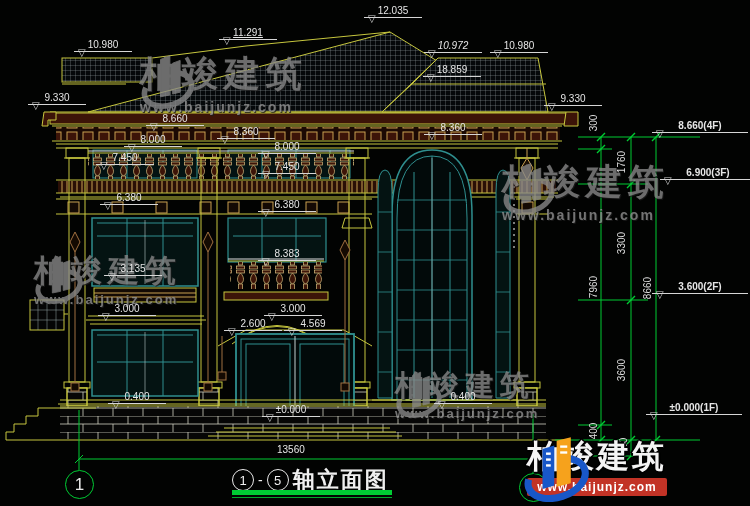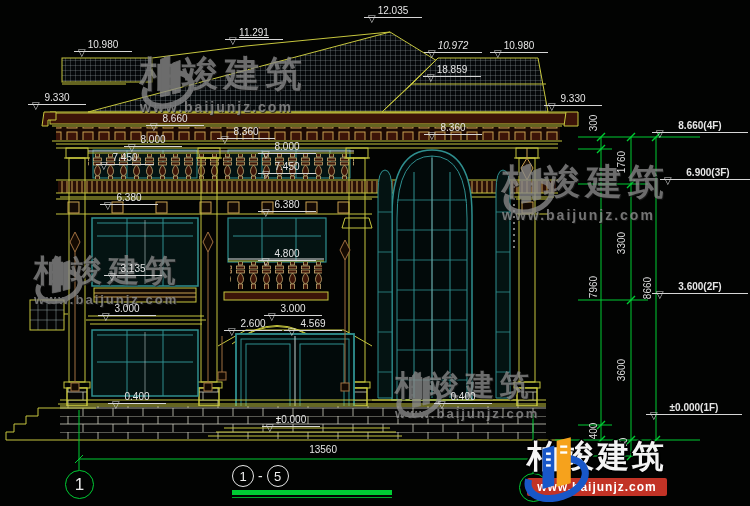--- a/index.html
+++ b/index.html
@@ -21,21 +21,21 @@
   .wm .wm-text{font-weight:bold;letter-spacing:6px;text-shadow:1px 1px 0 #1c1c1c;}
   .wm .wm-url{font-weight:bold;letter-spacing:2px;color:#949494;text-shadow:1px 1px 0 #1c1c1c;}
   
   .btitle{position:absolute;left:232px;top:465px;z-index:35;color:#efefef;display:flex;align-items:center;gap:4px;}
   .tc{display:inline-flex;width:20px;height:20px;border:1.5px solid #e8e8e8;border-radius:50%;
       align-items:center;justify-content:center;font-size:13px;}
   .tdash{font-size:14px;}
   .tname{font-size:22px;font-weight:bold;letter-spacing:2px;}
   .tline1{position:absolute;left:232px;top:490px;width:160px;height:5px;background:#00cc33;z-index:35;}
   .tline2{position:absolute;left:232px;top:497px;width:160px;height:1px;background:#00aa2a;z-index:35;}
-  .dim13560{position:absolute;left:277px;top:444px;width:60px;text-align:right;color:#e6e6e6;font-size:10px;z-index:30;}
+  .dim13560{position:absolute;left:277px;top:444px;width:60px;text-align:left;color:#e6e6e6;font-size:10px;z-index:30;}
   
   .bub{position:absolute;width:27px;height:27px;border:1.5px solid #00cc33;border-radius:50%;
        color:#e8e8e8;display:flex;align-items:center;justify-content:center;font-size:17px;z-index:30;}
   
   #brandlogo{position:absolute;left:523px;top:436px;z-index:40;display:flex;align-items:flex-start;}
   #brandlogo .lg-text{margin-left:4px;}
   #brandlogo .lg-name{font-size:32px;font-weight:bold;color:#f4f4f4;letter-spacing:3px;line-height:40px;
      text-shadow:-2px 0 0 #000,2px 0 0 #000,0 -2px 0 #000,0 2px 0 #000,1px 1px 0 #000,-1px -1px 0 #000;}
   .lg-url{margin-top:2px;background:#c23326;color:#fff;font-size:12px;font-weight:bold;
      letter-spacing:1px;text-align:center;padding:2px 6px;border-radius:2px;}
@@ -319,21 +319,21 @@
 </div>
 
 <div>
 
     <div class="mk" style="left: 74px; top: 39px;">
       <span class="mt">10.980</span>
       <span class="ml"></span>
       <span class="tri">▽</span>
     </div>
 
-    <div class="mk" style="left: 225px; top: 27px; text-decoration: underline;">
+    <div class="mk" style="left: 219px; top: 27px; text-decoration: underline;">
       <span class="mt">11.291</span>
       <span class="ml"></span>
       <span class="tri">▽</span>
     </div>
 
     <div class="mk" style="left: 364px; top: 5px;">
       <span class="mt">12.035</span>
       <span class="ml"></span>
       <span class="tri">▽</span>
     </div>
@@ -416,21 +416,21 @@
       <span class="tri">▽</span>
     </div>
 
     <div class="mk" style="left: 258px; top: 199px;">
       <span class="mt">6.380</span>
       <span class="ml"></span>
       <span class="tri">▽</span>
     </div>
 
     <div class="mk" style="left: 258px; top: 248px;">
-      <span class="mt">4.800</span>
+      <span class="mt">8.383</span>
       <span class="ml"></span>
       <span class="tri">▽</span>
     </div>
 
     <div class="mk" style="left: 104px; top: 263px;">
       <span class="mt">3.135</span>
       <span class="ml"></span>
       <span class="tri">▽</span>
     </div>
 
@@ -457,21 +457,21 @@
       <span class="ml"></span>
       <span class="tri">▽</span>
     </div>
 
     <div class="mk" style="left: 108px; top: 391px;">
       <span class="mt">0.400</span>
       <span class="ml"></span>
       <span class="tri">▽</span>
     </div>
 
-    <div class="mk" style="left: 262px; top: 404px; margin-top: 10px;">
+    <div class="mk" style="left: 262px; top: 404px;">
       <span class="mt">±0.000</span>
       <span class="ml"></span>
       <span class="tri">▽</span>
     </div>
 
     <div class="mk" style="left: 434px; top: 391px;">
       <span class="mt">0.400</span>
       <span class="ml"></span>
       <span class="tri">▽</span>
     </div>
@@ -538,20 +538,21 @@
       <span>8660</span>
     </div>
   </div>
 
 <div class="dim13560">13560</div>
 
 <div class="btitle">
   <span class="tc">1</span>
   <span class="tdash">-</span>
   <span class="tc">5</span>
+  <span class="tname">轴立面图</span>
 </div>
 <div class="tline1"></div>
 <div class="tline2"></div>
 
 <div class="bub" style="left:65px;top:470px;">1</div>
 <div class="bub" style="left:519px;top:473px;">5</div>
 
 <div id="brandlogo">
   <svg width="72" height="66" viewBox="0 0 60 56">
     <ellipse cx="28" cy="36" rx="25" ry="16" transform="rotate(-18 28 36)" fill="none" stroke="#1857c8" stroke-width="6" stroke-dasharray="72 38"></ellipse>

